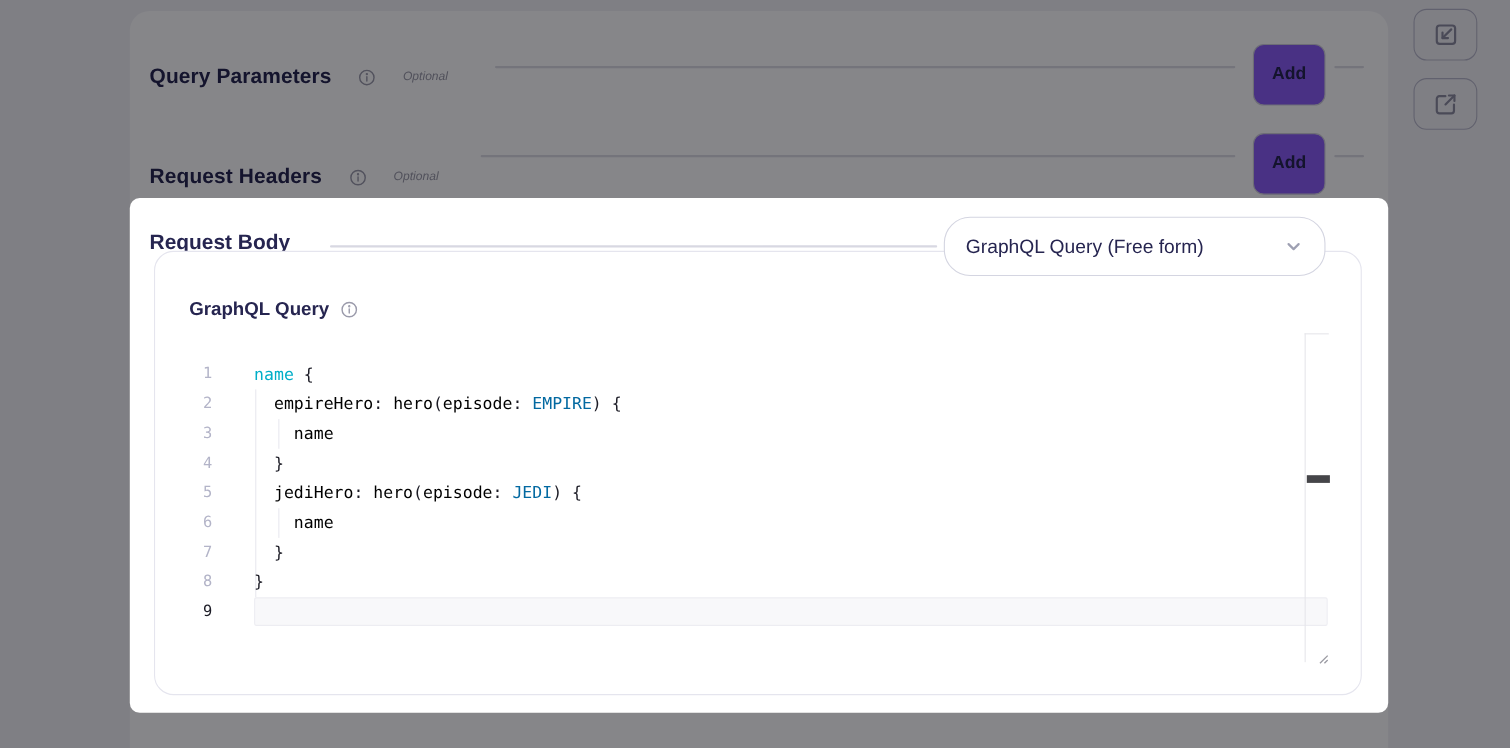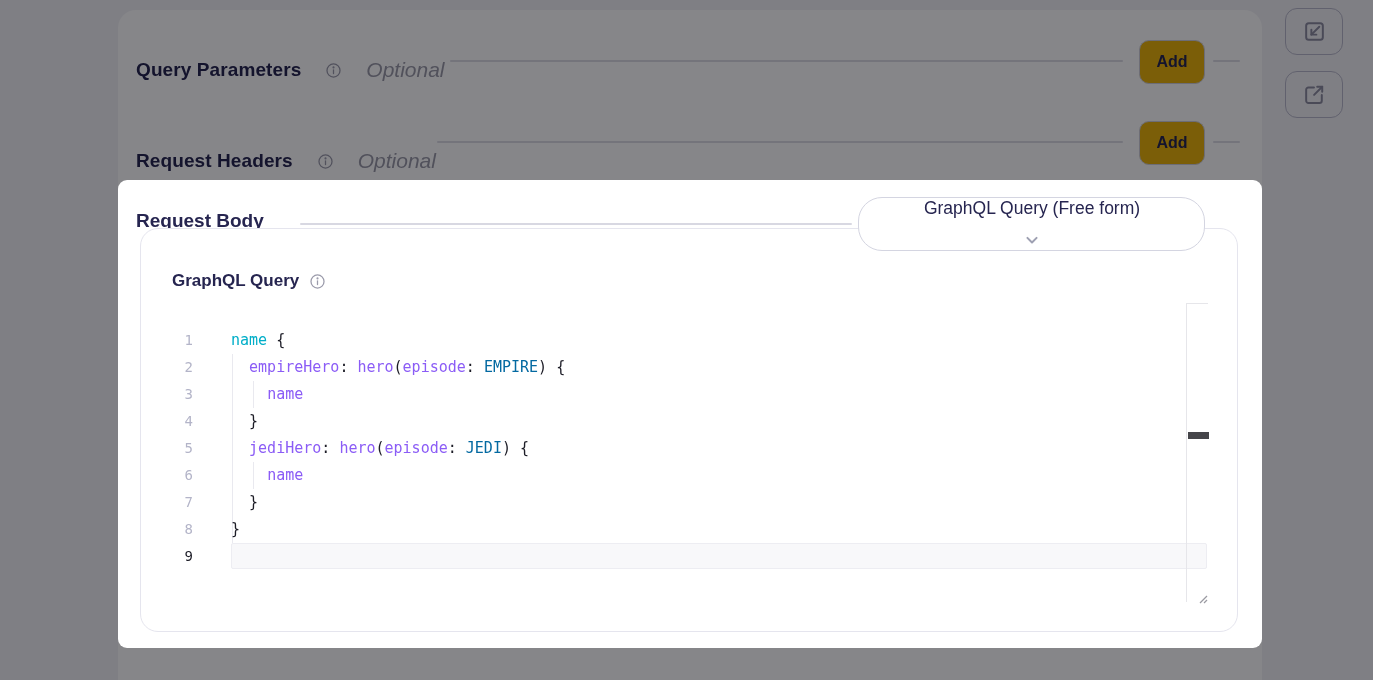--- a/index.html
+++ b/index.html
@@ -12,27 +12,27 @@
   }
   
   .card {
     position:absolute; left:118px; top:10px; width:1144px; height:790px;
     background:#ffffff; border-radius:18px;
   }
   .field-row {
     position:absolute; height:44px; display:flex; align-items:center; gap:24px;
   }
   .field-label { font-size:19px; font-weight:700; color:#262550; letter-spacing:.1px; }
-  .optional { font-size:21px; font-style:italic; color:#9a9aa8; }
+  .optional { font-size:11px; font-style:italic; color:#9a9aa8; }
   .info-icon { display:inline-flex; width:17px; height:17px; color:#9b9bab; }
   .info-icon svg { width:100%; height:100%; }
   .hline { position:absolute; height:2px; background:#dcdce4; border-radius:1px; }
   .add-btn {
-    position:absolute; width:66px; height:44px; border:1px solid #cfcfdb; border-radius:10px;
-    background:#eab308; display:flex; align-items:center; justify-content:center;
+    position:absolute; width:66px; height:56px; border:1px solid #cfcfdb; border-radius:10px;
+    background:#8b5cf6; display:flex; align-items:center; justify-content:center;
     font-size:16px; font-weight:600; color:#262550; font-family:inherit; cursor:pointer;
   }
   
   .side-btn {
     position:absolute; left:1285px; width:58px; height:47px;
     border:1.5px solid #b9b9cb; border-radius:12px; background:transparent;
     display:flex; align-items:center; justify-content:center; color:#8c8ca0; cursor:pointer;
   }
   .side-btn svg { width:25px; height:25px; }
   
@@ -41,40 +41,40 @@
   .modal {
     position:absolute; left:118px; top:180px; width:1144px; height:468px;
     background:#ffffff; border-radius:9px; z-index:10;
   }
   .modal-title { position:absolute; left:18px; top:30px; font-size:19px; font-weight:700; color:#262550; }
   .modal-hline { position:absolute; left:182px; top:43px; width:552px; height:2px; background:#d8d8e2; border-radius:1px; }
   .type-select {
     position:absolute; left:740px; top:17px; width:347px; height:54px; z-index:3;
     background:#ffffff; border:1px solid #d4d5e1; border-radius:24px;
     display:flex; align-items:center; justify-content:space-between;
-    padding:0 18px 0 19px; cursor:pointer;flex-direction:column;
+    padding:0 18px 0 19px; cursor:pointer;
   }
   .type-select .sel-text { font-size:17.5px; color:#262550; }
   .chevron-icon { display:inline-flex; width:20px; height:20px; color:#9ea0b2; }
   .chevron-icon svg { width:100%; height:100%; }
   .panel {
     position:absolute; left:22px; top:48px; width:1098px; height:404px;
     border:1.5px solid #e5e5ee; border-radius:18px; background:#ffffff; z-index:2;
   }
   .panel-label-row { position:absolute; left:31px; top:42px; display:flex; align-items:center; gap:10px;justify-content:space-between; }
   .panel-label { font-size:17px; font-weight:700; color:#262550; }
   
   .editor { position:absolute; inset:0; font-family:"DejaVu Sans Mono", monospace; }
   .gutter { position:absolute; left:20px; top:98px; width:32px; text-align:right; }
   .ln-no { height:27px; line-height:27px; font-size:14px; color:#b3b4c8; }
   .ln-no.active { color:#1c1c26; }
   .codecol { position:absolute; left:90px; top:98px; }
   .code-line { height:27px; line-height:27px; font-size:15px; white-space:pre; color:#1c1c26; position:relative; z-index:2; }
   .tok-kw   { color:#00aec8; }
-  .tok-prop { color:#8b5cf6;text-align:center; }
+  .tok-prop { color:#000000;text-align:center; }
   .tok-atom { color:#0369a1; }
   .tok-pu   { color:#1c1c26; }
   .tok-pl   { color:#1c1c26; }
   .active-line-bg {
     position:absolute; left:90px; top:314px; width:976px; height:26px;
     background:#f8f8fa; border:1px solid #ededf2; border-radius:2px; z-index:1;
   }
   .indent-guide { position:absolute; width:1px; background:#e9e9ef; z-index:1; }
   .ig-1 { left:91px;  top:125px; height:189px; }
   .ig-2 { left:112px; top:152px; height:27px; }

